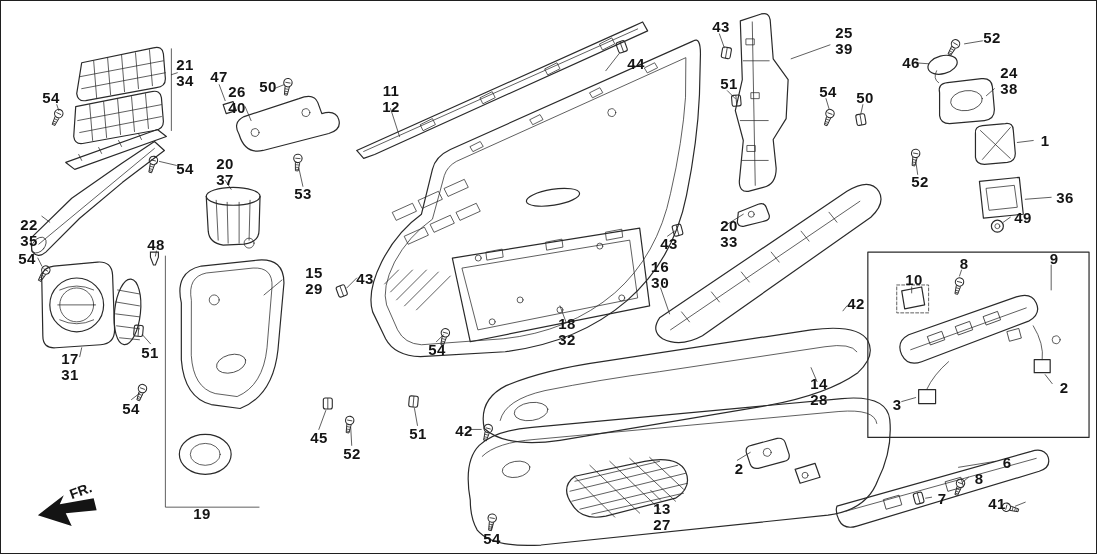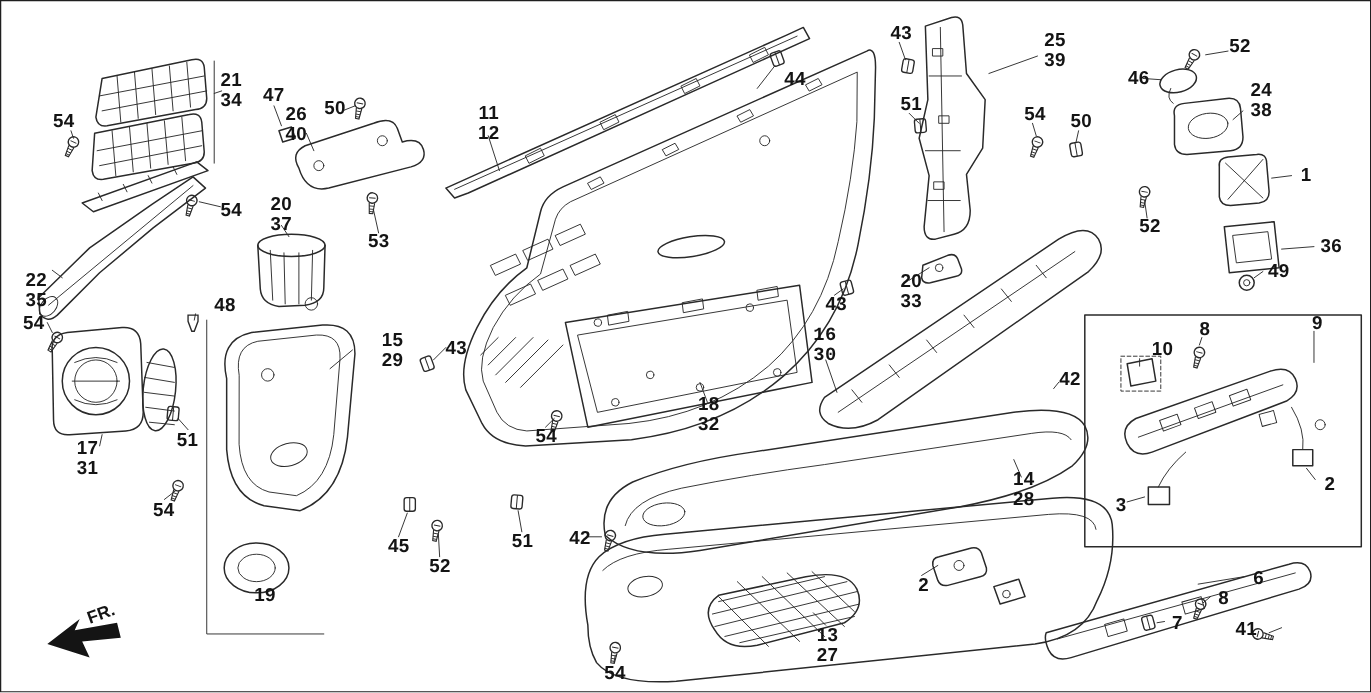--- a/index.html
+++ b/index.html
@@ -350,21 +350,21 @@
       <div class="callout" style="left: 1022px; top: 217px;">
         <div>49</div>
       </div>
       <div class="callout" style="left: 728px; top: 233px;">
         <div>20</div>
         <div>33</div>
       </div>
       <div class="callout" style="left: 668px; top: 243px;">
         <div>43</div>
       </div>
-      <div class="callout" style="left: 155px; top: 244px; margin-left: 24px;">
+      <div class="callout" style="left: 155px; top: 244px;">
         <div>48</div>
       </div>
       <div class="callout" style="left: 26px; top: 258px;">
         <div>54</div>
       </div>
       <div class="callout" style="left: 293px; top: 280px; padding-left: 40px;">
         <div>15</div>
         <div>29</div>
       </div>
       <div class="callout" style="left: 364px; top: 278px;">
@@ -373,21 +373,21 @@
       <div class="callout" style="left: 659px; top: 276px; font-family: Liberation Mono, monospace;">
         <div>16</div>
         <div>30</div>
       </div>
       <div class="callout" style="left: 963px; top: 263px;">
         <div>8</div>
       </div>
       <div class="callout" style="left: 1053px; top: 258px;">
         <div>9</div>
       </div>
-      <div class="callout" style="left: 913px; top: 279px; margin-left: 16px;">
+      <div class="callout" style="left: 913px; top: 279px;">
         <div>10</div>
       </div>
       <div class="callout" style="left: 855px; top: 303px;">
         <div>42</div>
       </div>
       <div class="callout" style="left: 566px; top: 331px;">
         <div>18</div>
         <div>32</div>
       </div>
       <div class="callout" style="left: 436px; top: 349px;">
@@ -418,21 +418,21 @@
       </div>
       <div class="callout" style="left: 351px; top: 453px;">
         <div>52</div>
       </div>
       <div class="callout" style="left: 417px; top: 433px;">
         <div>51</div>
       </div>
       <div class="callout" style="left: 463px; top: 430px;">
         <div>42</div>
       </div>
-      <div class="callout" style="left: 201px; top: 476px; margin-left: 10px;">
+      <div class="callout" style="left: 201px; top: 513px;">
         <div>19</div>
       </div>
       <div class="callout" style="left: 738px; top: 468px;">
         <div>2</div>
       </div>
       <div class="callout" style="left: 661px; top: 516px;">
         <div>13</div>
         <div>27</div>
       </div>
       <div class="callout" style="left: 491px; top: 538px;">

